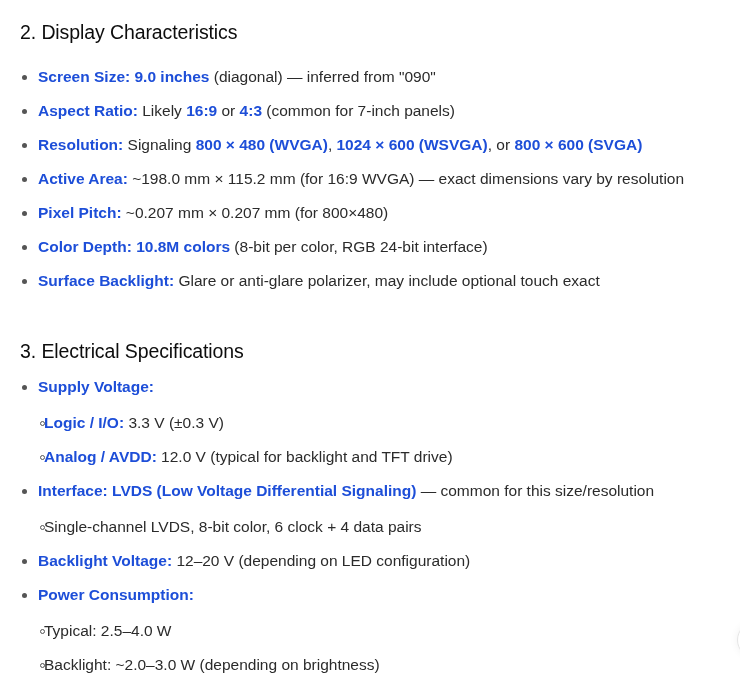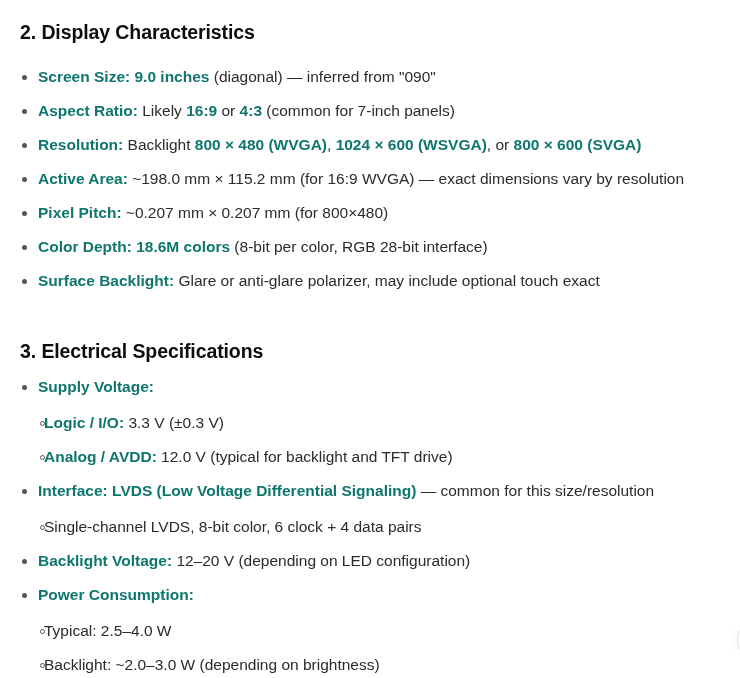--- a/index.html
+++ b/index.html
@@ -3,28 +3,28 @@
 <meta charset="utf-8">
 <style>
   html, body { margin:0; padding:0; background:#ffffff; }
   body {
     width:740px; height:678px; overflow:hidden; position:relative;
     font-family:"Liberation Sans", "DejaVu Sans", sans-serif;
     color:#0d0d0d;
   }
   .content { position:absolute; left:20px; top:0; right:0; }
   h2 {
-    margin:0; font-size:19.5px; font-weight:700; letter-spacing:-0.1px;
+    margin:0; font-size:19.5px; font-weight:400; letter-spacing:-0.1px;
     color:#0d0d0d; position:absolute; left:0; white-space:nowrap;
   }
   .item {
     position:absolute; left:0; white-space:nowrap;
     font-size:15.5px; line-height:20px; color:#2b2b2b;
   }
-  .item b { font-weight:700; color:#0f766e; }
+  .item b { font-weight:700; color:#1d4ed8; }
   .bullet {
     display:inline-block; width:5px; height:5px; border-radius:50%;
     background:#555; position:absolute; left:2px; top:8px;
   }
   .circle {
     display:inline-block; width:5px; height:5px; border-radius:50%;
     border:1.2px solid #555; box-sizing:border-box; position:absolute; left:20px; top:8px;
   }
   .txt { position:absolute; left:18px; top:0; }
   .txt.sub { left:24px; }
@@ -45,36 +45,36 @@
     <span class="txt"><b>Screen Size: 9.0 inches</b><span> (diagonal) — inferred from "090"</span></span>
   </div>
 
   <div class="item" style="top:101px">
     <span class="bullet"></span>
     <span class="txt"><b>Aspect Ratio:</b><span> Likely </span><b>16:9</b><span> or </span><b>4:3</b><span> (common for 7-inch panels)</span></span>
   </div>
 
   <div class="item" style="top:135px">
     <span class="bullet"></span>
-    <span class="txt"><b>Resolution:</b><span> Backlight </span><b>800 × 480 (WVGA)</b><span>, </span><b>1024 × 600 (WSVGA)</b><span>, or </span><b>800 × 600 (SVGA)</b></span>
+    <span class="txt"><b>Resolution:</b><span> Signaling </span><b>800 × 480 (WVGA)</b><span>, </span><b>1024 × 600 (WSVGA)</b><span>, or </span><b>800 × 600 (SVGA)</b></span>
   </div>
 
   <div class="item" style="top:169px">
     <span class="bullet"></span>
     <span class="txt"><b>Active Area:</b><span> ~198.0 mm × 115.2 mm (for 16:9 WVGA) — exact dimensions vary by resolution</span></span>
   </div>
 
   <div class="item" style="top:203px">
     <span class="bullet"></span>
     <span class="txt"><b>Pixel Pitch:</b><span> ~0.207 mm × 0.207 mm (for 800×480)</span></span>
   </div>
 
   <div class="item" style="top:237px">
     <span class="bullet"></span>
-    <span class="txt"><b>Color Depth: 18.6M colors</b><span> (8-bit per color, RGB 28-bit interface)</span></span>
+    <span class="txt"><b>Color Depth: 10.8M colors</b><span> (8-bit per color, RGB 24-bit interface)</span></span>
   </div>
 
   <div class="item" style="top:271px">
     <span class="bullet"></span>
     <span class="txt"><b>Surface Backlight:</b><span> Glare or anti-glare polarizer, may include optional touch exact</span></span>
   </div>
 
   <h2 style="top:340px">3. Electrical Specifications</h2>
 
   <div class="item" style="top:377px">

